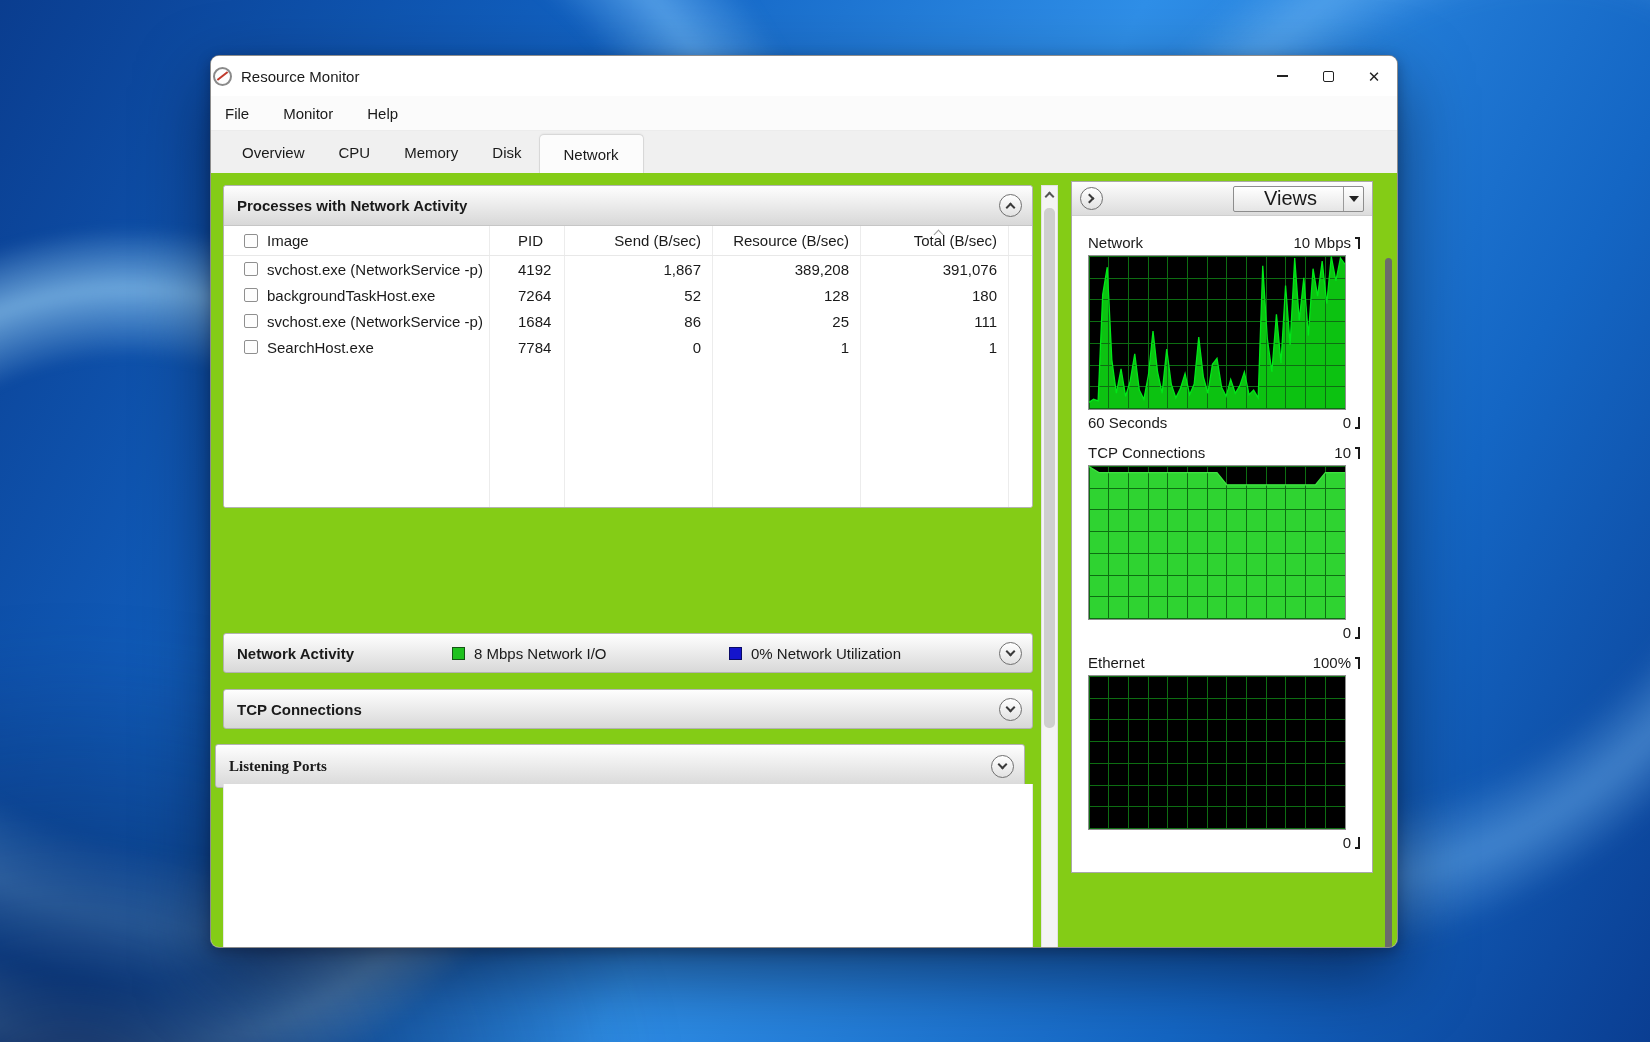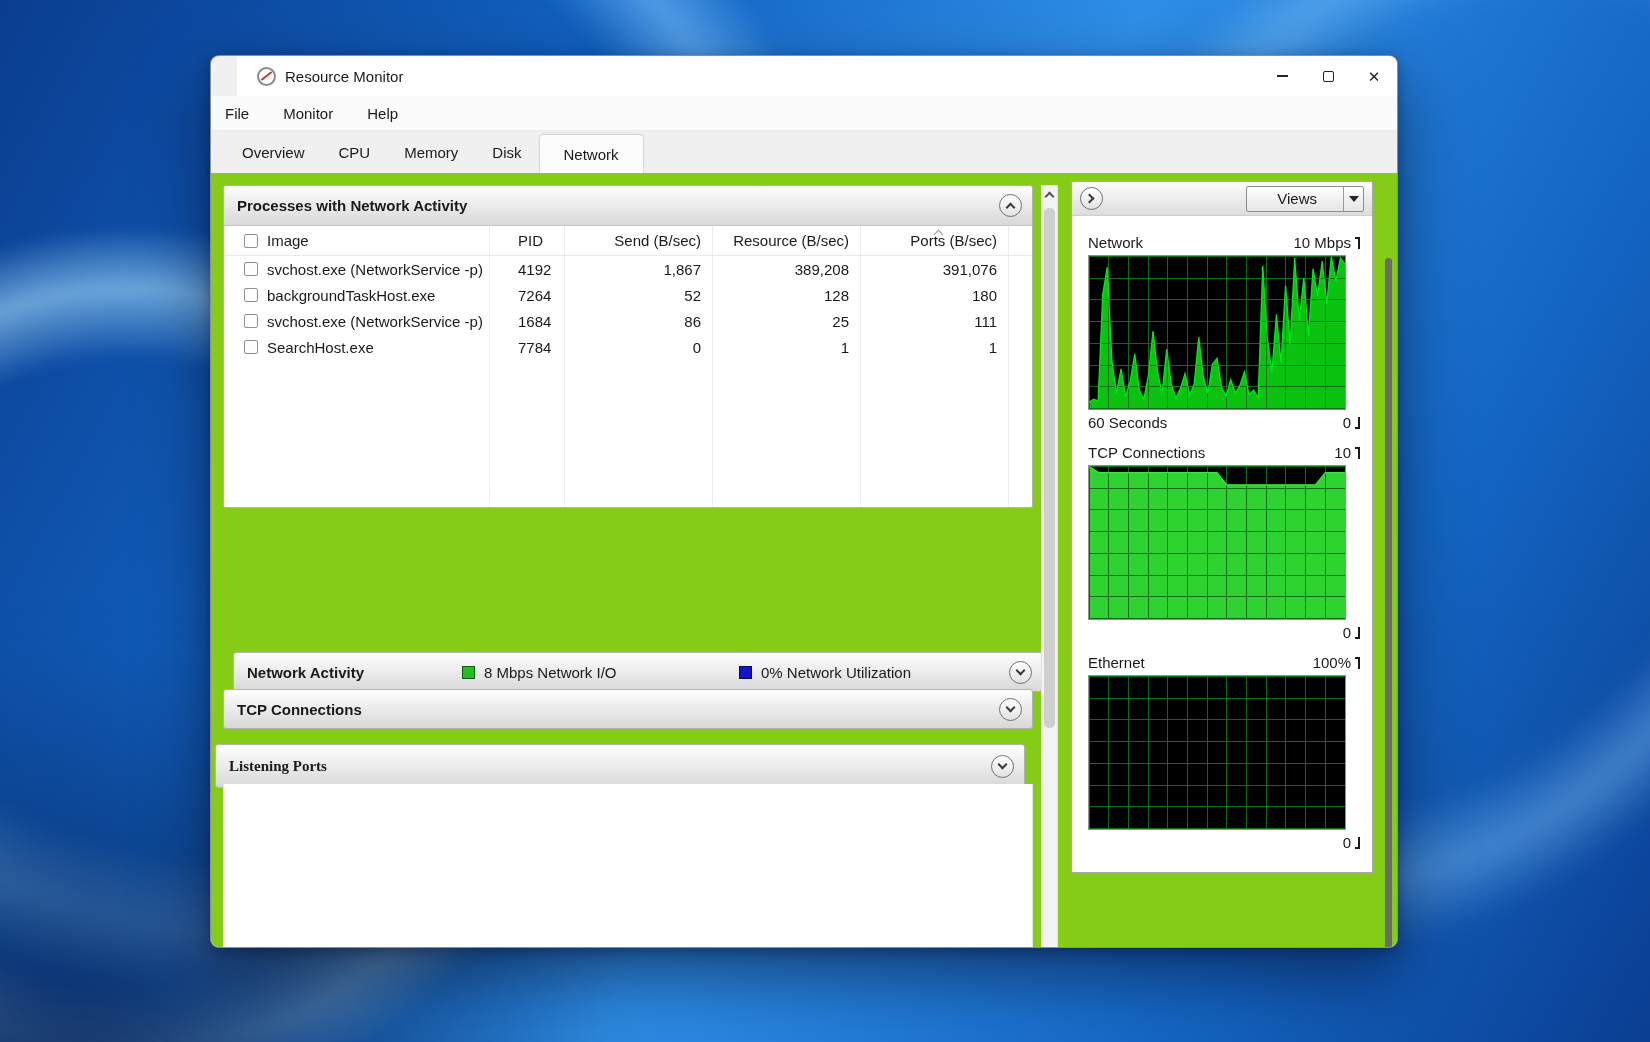--- a/index.html
+++ b/index.html
@@ -17,21 +17,21 @@
     background: radial-gradient(ellipse at 50% 50%, rgba(120,195,255,0) 44%, rgba(140,205,255,.4) 52%, rgba(30,100,190,0) 60%); }
   .darkbl { position:absolute; left:-200px; bottom:-260px; width:900px; height:700px; filter:blur(30px);
     background: radial-gradient(ellipse at 30% 70%, rgba(6,30,80,.9) 0%, rgba(6,30,80,0) 65%); }
 
   
   .window { position:absolute; left:210px; top:55px; width:1188px; height:893px;
     background:#f0f0f0; border-radius:9px; overflow:hidden;
     border:1px solid rgba(60,60,60,.55);
     box-shadow: 0 28px 70px rgba(0,0,20,.5), 0 4px 14px rgba(0,0,20,.3); }
 
-  .titlebar { height:40px; background:#ffffff; display:flex; align-items:center; padding-left:20px;margin-left:26px; }
+  .titlebar { height:40px; background:#ffffff; display:flex; align-items:center; padding-left:2px; }
   .app-icon { width:19px; height:19px; border-radius:50%; border:2px solid #8a8a8a; background:#fdfdfd; position:relative; margin-right:9px; flex:none; }
   .app-icon::after { content:""; position:absolute; left:1px; top:6px; width:13px; height:2px; background:#c0392b; transform:rotate(-38deg); }
   .title-text { font-size:15px; }
   .win-controls { margin-left:auto; display:flex; height:40px; }
   .win-btn { width:46px; height:40px; display:flex; align-items:center; justify-content:center; cursor:default; }
   .ic-min { width:11px; height:2px; background:#222; }
   .ic-max { width:11px; height:11px; border:1.4px solid #222; border-radius:2px; }
   .ic-close { font-size:15px; color:#222; line-height:1; }
 
   .menubar { height:35px; background:#fbfbfb; display:flex; align-items:center; padding-left:14px; gap:34px; font-size:15px; border-bottom:1px solid #ececec; }
@@ -60,42 +60,42 @@
   .ptable { position:relative; height:281px; background:#fff; font-size:15px; font-weight:normal; }
   .vline { position:absolute; top:0; bottom:0; width:1px; background:#ececec; }
   .prow { display:flex; align-items:center; height:26px; position:relative; }
   .prow.header { height:30px; border-bottom:1px solid #e8e8e8; }
   .c-img { width:265px; display:flex; align-items:center; gap:9px; padding-left:20px; }
   .c-pid { width:75px; padding-left:29px; }
   .c-send, .c-recv, .c-tot { width:148px; text-align:right; padding-right:11px; }
   .checkbox { width:14px; height:14px; border:1px solid #8f8f8f; border-radius:2px; background:#fdfdfd; flex:none; }
   .sort-caret { position:absolute; right:66px; top:-1px; width:7px; height:7px; border-left:1.6px solid #9a9a9a; border-top:1.6px solid #9a9a9a; transform:rotate(45deg); }
 
-  .bar-activity { position:absolute; left:12px; top:479px; width:810px; height:40px;margin-left:10px; }
+  .bar-activity { position:absolute; left:12px; top:460px; width:810px; height:40px; }
   .bar-tcp      { position:absolute; left:12px; top:516px; width:810px; height:40px; }
   .bar-ports    { position:absolute; left:4px; top:571px; width:810px; height:44px;font-family:Liberation Serif, serif; }
   .white-area   { position:absolute; left:12px; top:611px; width:810px; height:283px; background:#fff; border:1px solid #e6e6e6; border-top:none; }
 
   .legend-item { position:absolute; display:flex; align-items:center; gap:9px; font-weight:normal; }
   .leg1 { left:228px;align-items:center; } .leg2 { left:505px; }
   .swatch { width:13px; height:13px; border:1px solid #155515; flex:none; }
   .sw-green { background:#1fc11f; }
   .sw-blue  { background:#1414cc; border-color:#0a0a66; }
 
   
   .mid-sb { position:absolute; left:830px; top:12px; width:17px; height:882px; background:#f4f4f4; border:1px solid #e2e2e2; }
   .sb-arrow { position:absolute; left:4px; width:7px; height:7px; border-left:2px solid #555; border-top:2px solid #555; }
   .sb-up   { top:7px;  transform:rotate(45deg); }
   .sb-thumb { position:absolute; left:2px; top:22px; width:11px; height:520px; background:#cfcfcf; border-radius:5px; }
 
   
   .side-panel { position:absolute; left:860px; top:8px; width:302px; height:692px; background:#fff; border:1px solid #a9a9a9; }
   .sp-strip { height:34px; background:linear-gradient(#fdfdfd,#dcdcdc); border-bottom:1px solid #cfcfcf; display:flex; align-items:center; padding:0 8px; }
   .views-btn { margin-left:auto; height:26px; display:flex; align-items:stretch; border:1px solid #8d8d8d; background:linear-gradient(#fff,#e5e5e5); border-radius:2px; }
-  .views-label { display:flex; align-items:center; padding:0 26px 0 30px; font-size:15px;text-align:right; }
+  .views-label { display:flex; align-items:center; padding:0 26px 0 30px; font-size:20px;text-align:right; }
   .views-drop { width:20px; border-left:1px solid #9a9a9a; display:flex; align-items:center; justify-content:center; }
   .tri-down { width:0; height:0; border-left:5px solid transparent; border-right:5px solid transparent; border-top:6px solid #222; }
 
   .sp-charts { padding:14px 14px 0 16px; }
   .chart-block { margin-bottom:5px; }
   .ch-row { width:272px; display:flex; align-items:center; height:25px; font-size:15px; }
   .ch-right { margin-left:auto; display:flex; align-items:center; }
   .brk { margin-left:4px; }
   .brk.t { width:5px; height:12px; border-top:2px solid #1a1a1a; border-right:2px solid #1a1a1a; }
   .brk.b { width:5px; height:12px; border-bottom:2px solid #1a1a1a; border-right:2px solid #1a1a1a; }
@@ -161,21 +161,21 @@
           <div class="vline" style="left:784px"></div>
 
           <div class="prow header">
             <span class="c-img">
                 <span class="checkbox"></span>
                 <span>Image</span>
               </span>
             <span class="c-pid">PID</span>
             <span class="c-send">Send (B/sec)</span>
             <span class="c-recv">Resource (B/sec)</span>
-            <span class="c-tot" style="position:relative"><span class="sort-caret"></span><span>Ports (B/sec)</span></span>
+            <span class="c-tot" style="position:relative"><span class="sort-caret"></span><span>Total (B/sec)</span></span>
           </div>
 
           <div class="prow">
             <span class="c-img">
                 <span class="checkbox"></span>
                 <span>svchost.exe (NetworkService -p)</span>
               </span>
             <span class="c-pid">4192</span>
             <span class="c-send">1,867</span>
             <span class="c-recv">389,208</span>

